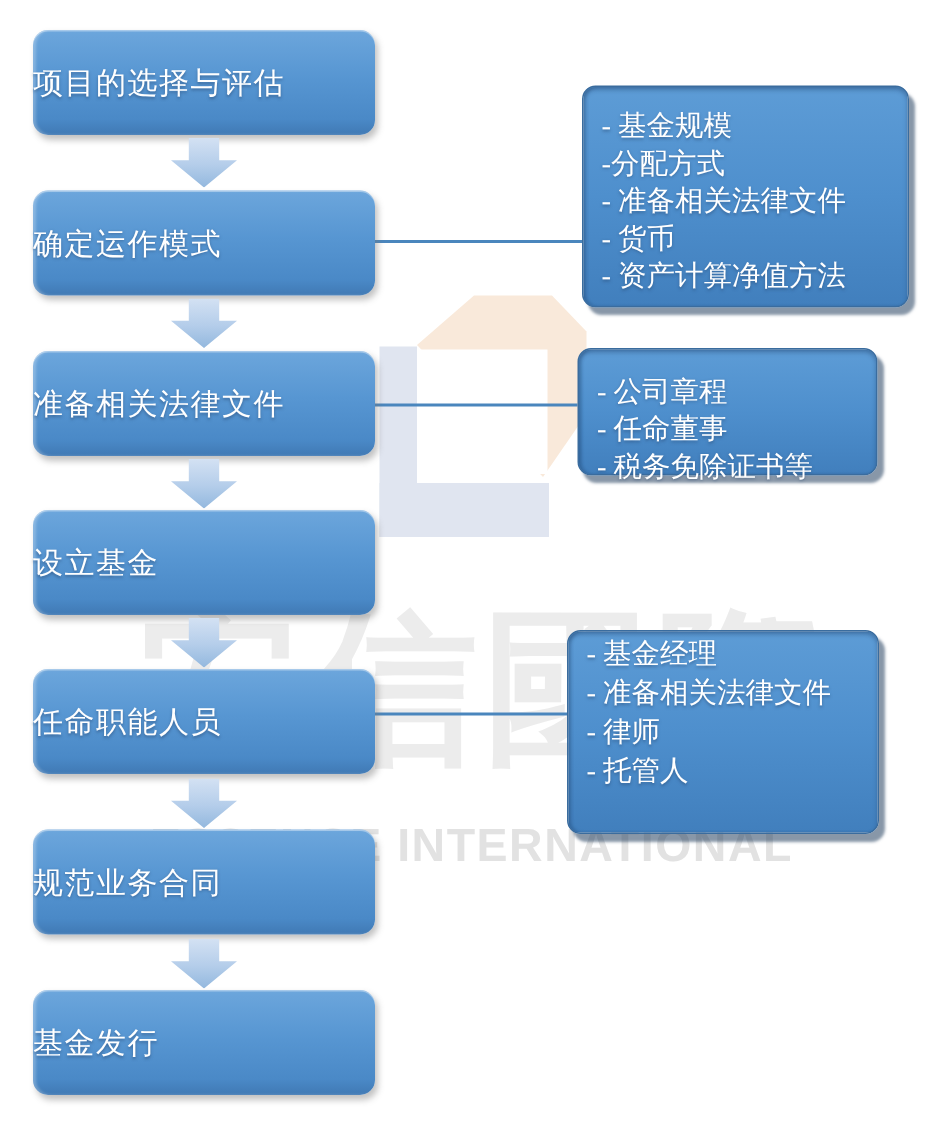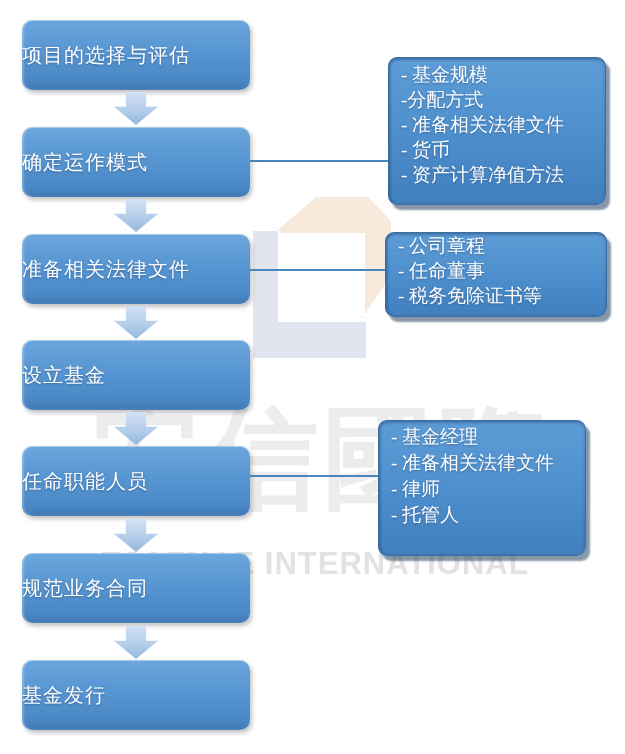--- a/index.html
+++ b/index.html
@@ -51,22 +51,22 @@
   .detail{
     position:absolute;border-radius:9px;box-sizing:border-box;
     background:linear-gradient(180deg,#5d9cd6 0%,#4e8fcd 50%,#417fbd 100%);
     border:1px solid #3a6c9e;
     box-shadow:4px 5px 2px rgba(38,66,96,.55),
                inset 0 2px 3px rgba(20,50,90,.35),
                inset 2px 0 2px rgba(20,50,90,.2);
     color:#fff;z-index:2;
   }
   .detail .line{display:block;white-space:nowrap;text-shadow:0 1px 2px rgba(40,70,110,.5);}
-  .d1{left:388px;top:57px;width:218px;height:148px;padding:4px 12px;font-size:19px;line-height:25px;}
-  .d2{left:385px;top:232px;width:222px;height:85px;padding:0 12px;font-size:19px;line-height:25px;}
+  .d1{left:388px;top:57px;width:218px;height:148px;padding:14px 12px;font-size:19px;line-height:25px;}
+  .d2{left:385px;top:232px;width:200px;height:85px;padding:16px 12px;font-size:19px;line-height:25px;}
   .d3{left:378px;top:420px;width:208px;height:136px;padding:3px 12px;font-size:19px;line-height:26px;}
 </style>
 </head>
 <body>
 
 <div class="canvas">
 
   <svg class="wm-logo" width="625" height="754" viewBox="0 0 625 754">
     <polygon points="278,230 316,197 368,197 391,221 391,276 362,318" fill="#f9e9da"></polygon>
     <rect x="279" y="233" width="86" height="83" fill="#ffffff"></rect>

